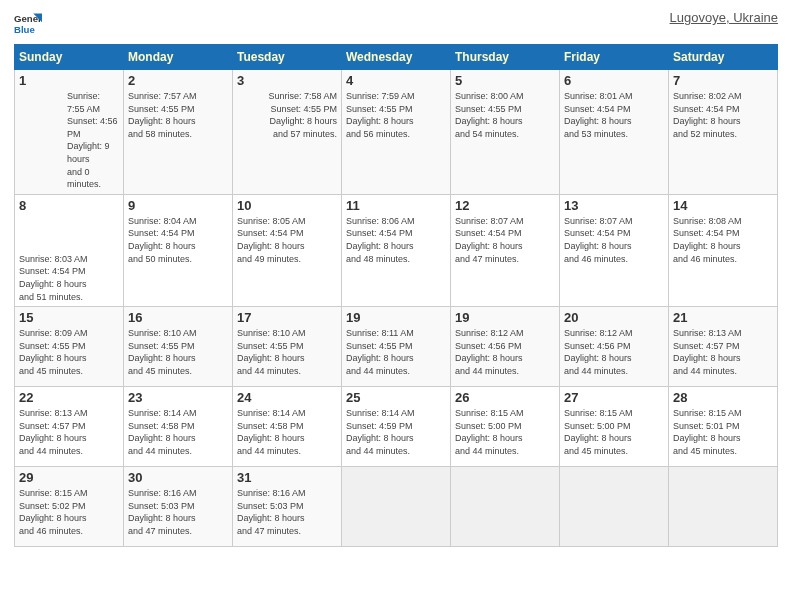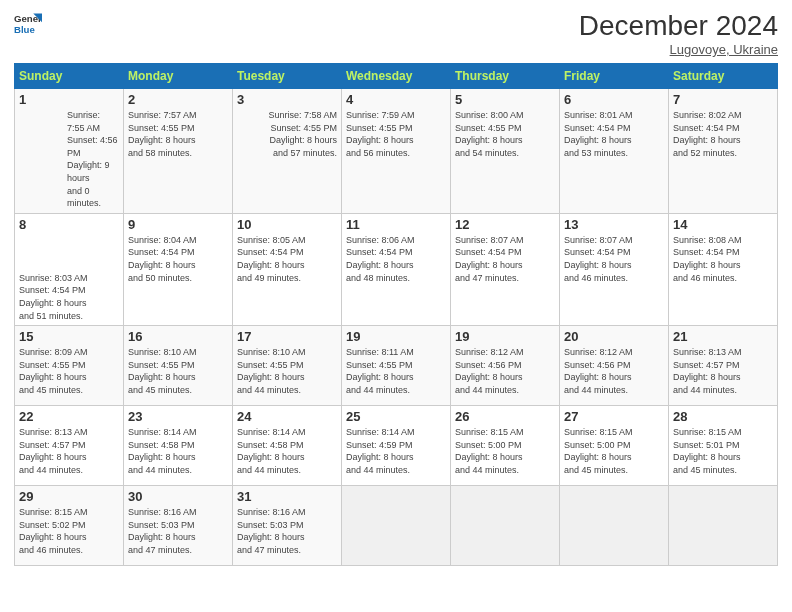--- a/index.html
+++ b/index.html
@@ -41,21 +41,21 @@
       font-size: 13px;
       color: #555;
       text-decoration: underline;
     }
     table {
       width: 100%;
       border-collapse: collapse;
     }
     thead tr th {
       background: #1a6fb5;
-      color: #bef264;
+      color: #fef9c3;
       font-size: 12px;
       font-weight: bold;
       padding: 5px 4px;
       text-align: left;
       border: 1px solid #1a6fb5;
     }
     tbody tr td {
       border: 1px solid #ccc;
       vertical-align: top;
       padding: 3px 4px;
@@ -90,21 +90,20 @@
 <div class="container">
   <div class="header-row">
     <div class="logo">
       <svg class="logo-icon" viewBox="0 0 32 32" xmlns="http://www.w3.org/2000/svg">
         <text x="0" y="14" font-size="11" font-weight="bold" fill="#333">General</text>
         <text x="0" y="26" font-size="11" font-weight="bold" fill="#1a6fb5">Blue</text>
         <polygon points="22,4 32,4 32,14" fill="#1a6fb5"></polygon>
       </svg>
     </div>
     <div class="title-block">
-      <div class="month-title">December 2024</div>
       <div class="location">Lugovoye, Ukraine</div>
     </div>
   </div>
 
   <table>
     <thead>
       <tr>
       <th>Sunday</th>
           <th>Monday</th>
           <th>Tuesday</th>

